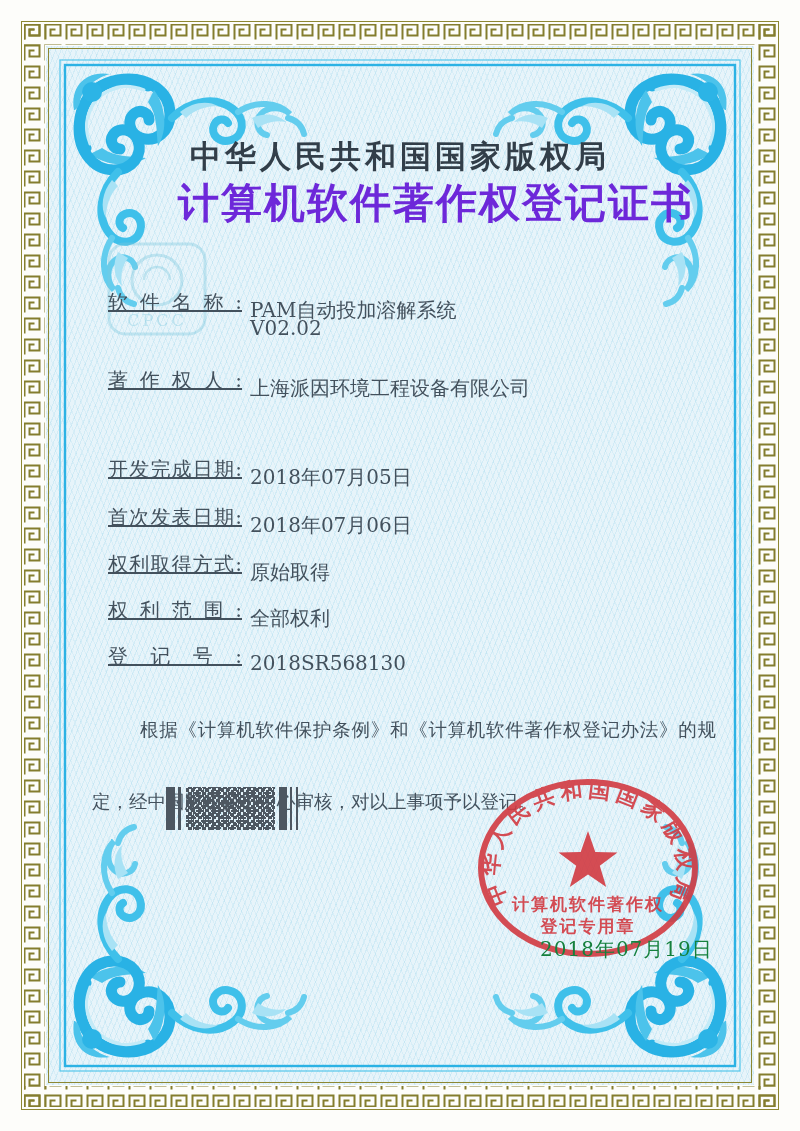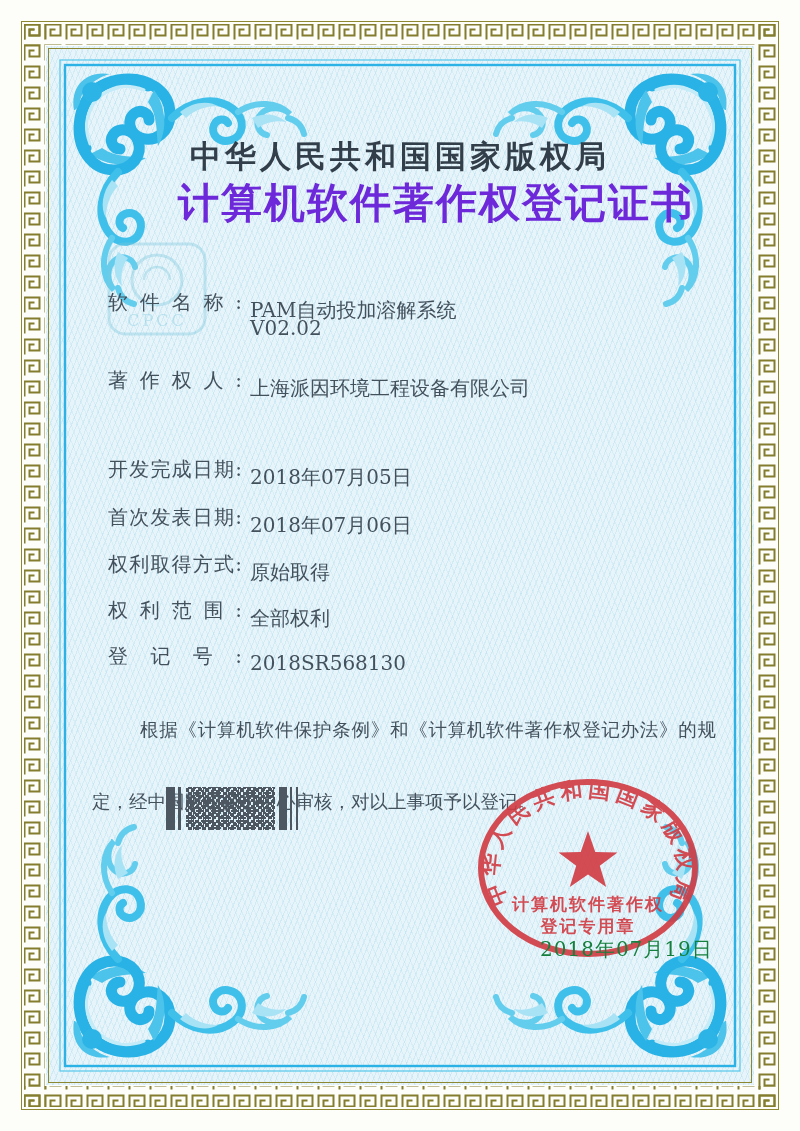--- a/index.html
+++ b/index.html
@@ -27,21 +27,21 @@
   .watermark{position:absolute;left:104px;top:240px;z-index:3;opacity:.38}
 
   .content-layer{position:absolute;inset:0;z-index:4;}
   .authority{position:absolute;top:136px;left:0;width:100%;text-align:center;
     font-size:31px;font-weight:bold;letter-spacing:4px;color:#323e49;}
   .cert-title{position:absolute;top:176px;left:0;width:100%;text-align:center;
     font-size:41px;font-weight:bold;letter-spacing:2px;color:#6d28d9;padding-left:36px;}
   .cert-no{position:absolute;top:247px;right:112px;font-size:15px;color:#46535e;letter-spacing:1px;}
 
   .frow{position:absolute;left:108px;font-size:20px;color:#43515d;height:26px;}
-  .flabel{display:inline-block;width:134px;text-align:justify;text-align-last:justify;}
+  .flabel{display:inline-block;width:134px;text-align:justify;text-align-last:justify;text-decoration:underline;}
   .fval{position:absolute;left:142px;top:8px;white-space:nowrap;}
   .fval2{position:absolute;left:250px;top:316px;font-size:20px;color:#43515d;text-align:right;}
 
   .body-text{position:absolute;left:92px;top:694px;width:624px;
     font-size:18.5px;line-height:72px;color:#43515d;text-indent:2.6em;text-align:justify;}
 
   .barcode{position:absolute;left:166px;top:787px;width:132px;height:43px;display:flex;z-index:4;}
   .bc-b{background:#4d5761;height:100%;}
   .bc1{width:9px;margin-right:3px}
   .bc2{width:3px;margin-right:5px}

